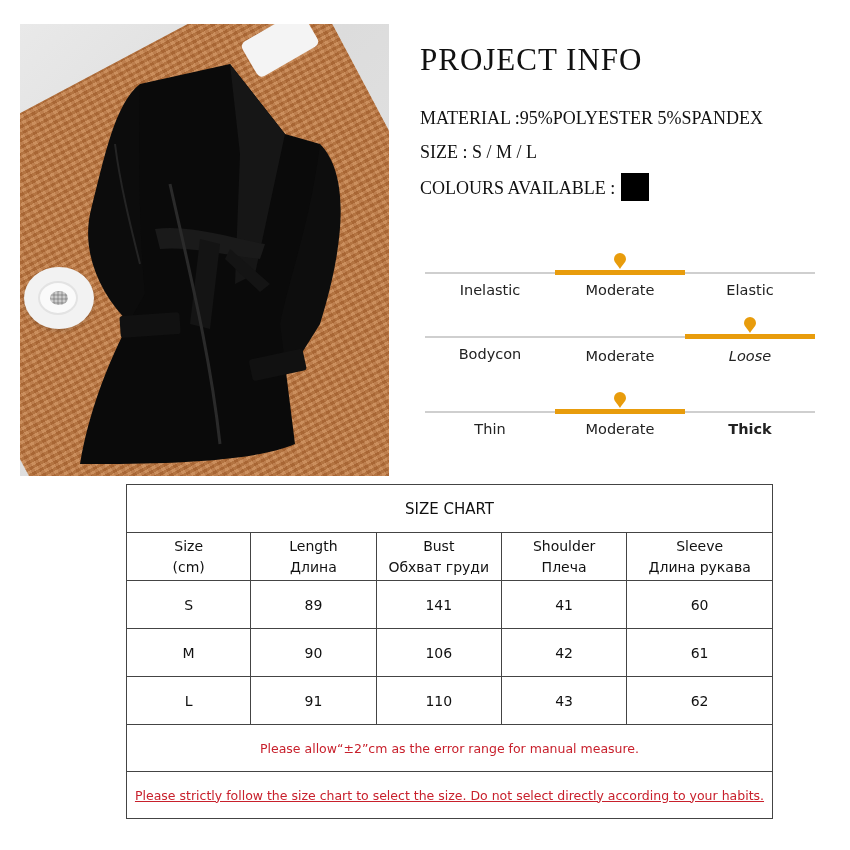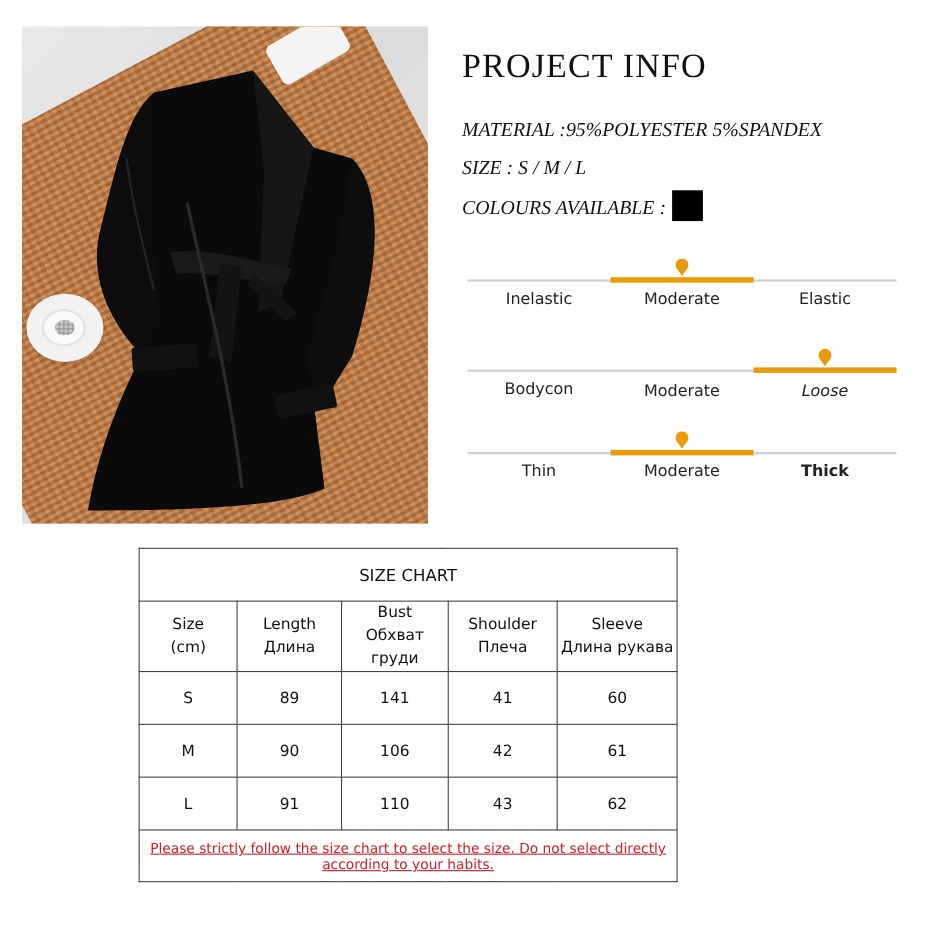--- a/index.html
+++ b/index.html
@@ -14,32 +14,32 @@
       repeating-linear-gradient(90deg, #c78650 0 4px, #b8743f 4px 8px);
   }
   .hanger { position:absolute; left:225px; top:0; width:70px; height:40px; border-radius:6px; background:#f4f4f4; transform:rotate(-30deg); }
   .dress { position:absolute; left:0; top:0; width:369px; height:452px; }
   .cup { position:absolute; left:4px; top:243px; width:70px; height:62px; border-radius:50%; background:#f2f2f2; box-shadow:0 2px 4px rgba(0,0,0,.15); }
   .cup-inner { position:absolute; left:14px; top:14px; width:36px; height:30px; border-radius:50%; background:#fafafa; border:2px solid #e3e3e3; }
   .cup-beads { position:absolute; left:10px; top:8px; width:18px; height:14px; border-radius:50%; background:radial-gradient(circle,#ccc 1px,#999 2px); background-size:4px 4px; }
 
   
   .info-title { position:absolute; left:420px; top:42px; width:400px; text-align:left; font-family:"Liberation Serif", serif; font-size:31px; letter-spacing:1px; }
-  .info-line { position:absolute; left:420px; font-family:"Liberation Serif", serif; font-size:18px;font-style:italic; }
+  .info-line { position:absolute; left:420px; font-family:"Liberation Serif", serif; font-size:18px; }
   .swatch { display:inline-block; width:28px; height:28px; vertical-align:middle; margin-left:6px; position:relative; top:-3px; }
 
   
   .scale { position:absolute; left:425px; width:390px; height:50px; }
   .scale .base { position:absolute; left:0; right:0; top:0; height:2px; background:#cfcfcf; }
   .scale .active { position:absolute; top:-2px; height:5px; width:130px; }
   .scale .pin { position:absolute; top:-19px; width:12px; height:16px; margin-left:-6px; }
   .scale .lbl { position:absolute; top:10px; width:130px; text-align:center; font-size:14.5px; color:#222; font-family:"DejaVu Sans", sans-serif; }
 
   
-  table.size { position:absolute; left:126px; top:498px; width:490px; border-collapse:collapse; font-family:"DejaVu Sans", sans-serif; font-size:14px; color:#111; }
+  table.size { position:absolute; left:126px; top:484px; width:647px; border-collapse:collapse; font-family:"DejaVu Sans", sans-serif; font-size:14px; color:#111; }
   table.size td { border:1.5px solid #444; text-align:center; padding:0; }
   .t-title td { height:47px; font-size:15px; }
   .t-head td { height:47px; line-height:21px; }
   .t-row td { height:47px; }
   .t-note td { height:46px; font-size:12.5px; }
 </style>
 </head>
 <body>
 
 <div class="photo">
@@ -72,21 +72,21 @@
 </div>
 
 <div class="info-title">PROJECT INFO</div>
 <div class="info-line" style="top:108px;">MATERIAL :95%POLYESTER  5%SPANDEX</div>
 <div class="info-line" style="top:142px;">SIZE : S / M / L</div>
 <div class="info-line" style="top:176px;">
   <span>COLOURS AVAILABLE :</span><span class="swatch" style="background:#000;"></span>
 </div>
 
 <div id="scales">
-  <div class="scale" style="top:254px;">
+  <div class="scale" style="top:272px;">
     <div class="base"></div>
     <div class="active" style="left: 130px; background: rgb(232, 156, 12);"></div>
     <svg class="pin" viewBox="0 0 12 16" style="left: 195px;">
         <path d="M6 16 C3 11 0 9 0 6 A6 6 0 0 1 12 6 C12 9 9 11 6 16Z" fill="#E89C0C"></path>
       </svg>
     <div class="lbl" style="left:0;">Inelastic</div>
     <div class="lbl" style="left:130px;">Moderate</div>
     <div class="lbl" style="left:260px;">Elastic</div>
   </div>
   <div class="scale" style="top:336px;">
@@ -160,16 +160,19 @@
     <td>61</td>
   </tr>
   <tr class="t-row">
     <td>L</td>
     <td>91</td>
     <td>110</td>
     <td>43</td>
     <td>62</td>
   </tr>
   <tr class="t-note">
+        <td colspan="5" class="note" style="color: rgb(200, 32, 44);">Please allow“±2”cm as the error range for manual measure.</td>
+      </tr>
+  <tr class="t-note">
         <td colspan="5" class="note" style="color: rgb(200, 32, 44); text-decoration: underline;">Please strictly follow the size chart  to select the size. Do not select directly according to your habits.</td>
       </tr>
 </tbody>
   </table>
 
 </body></html>

